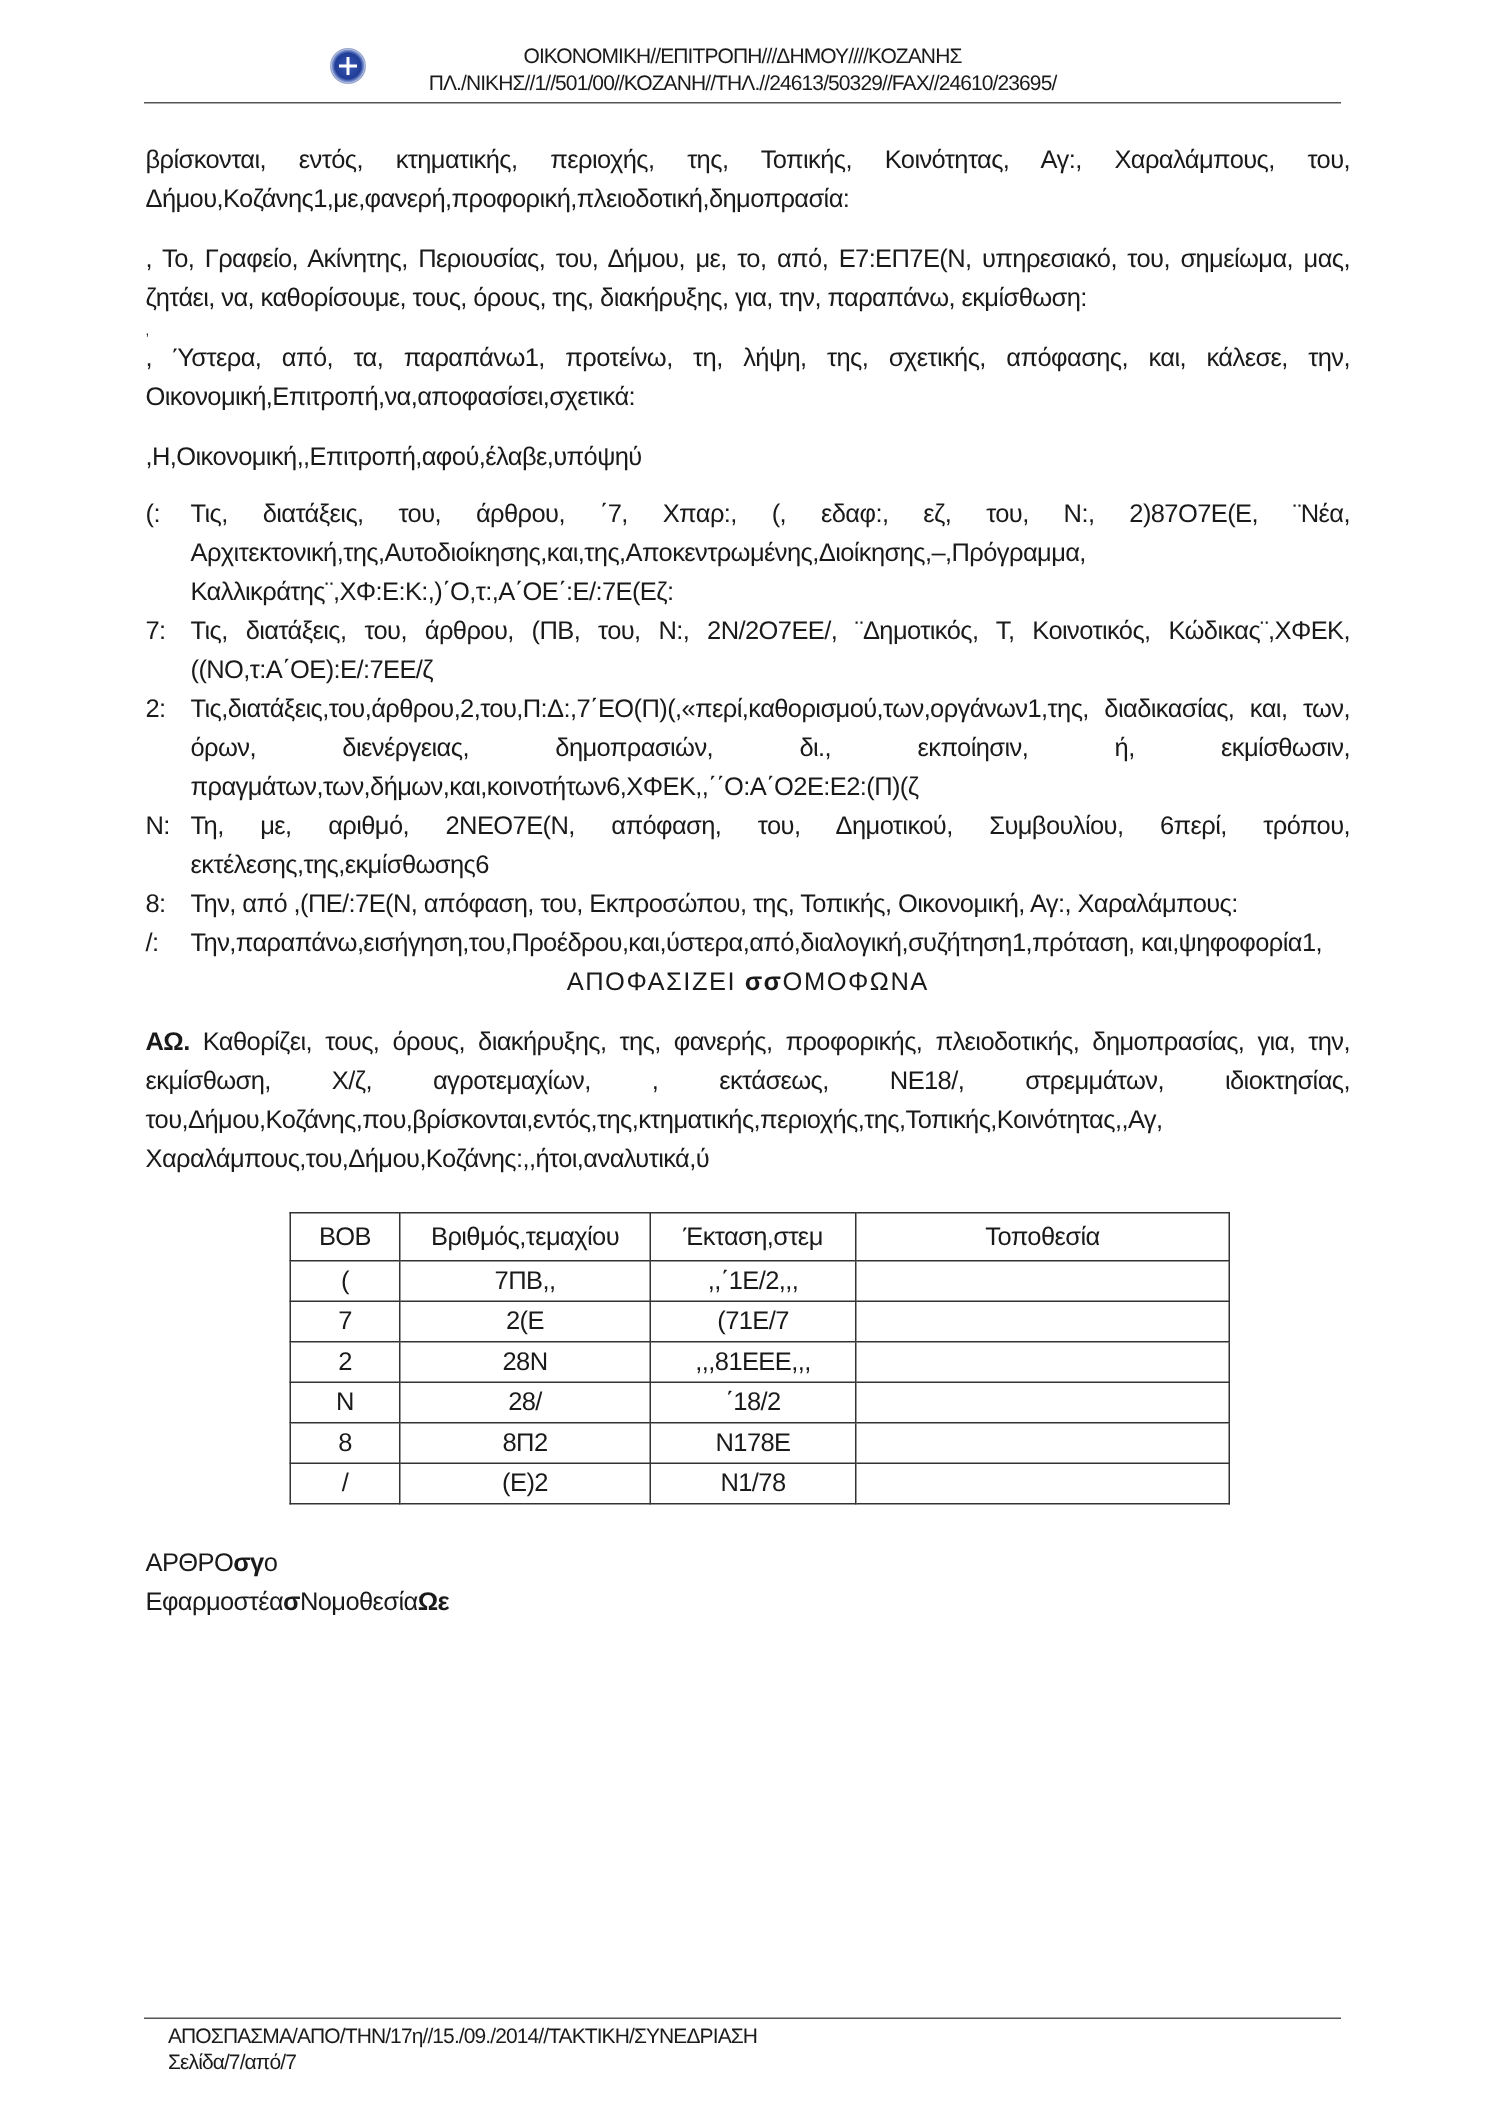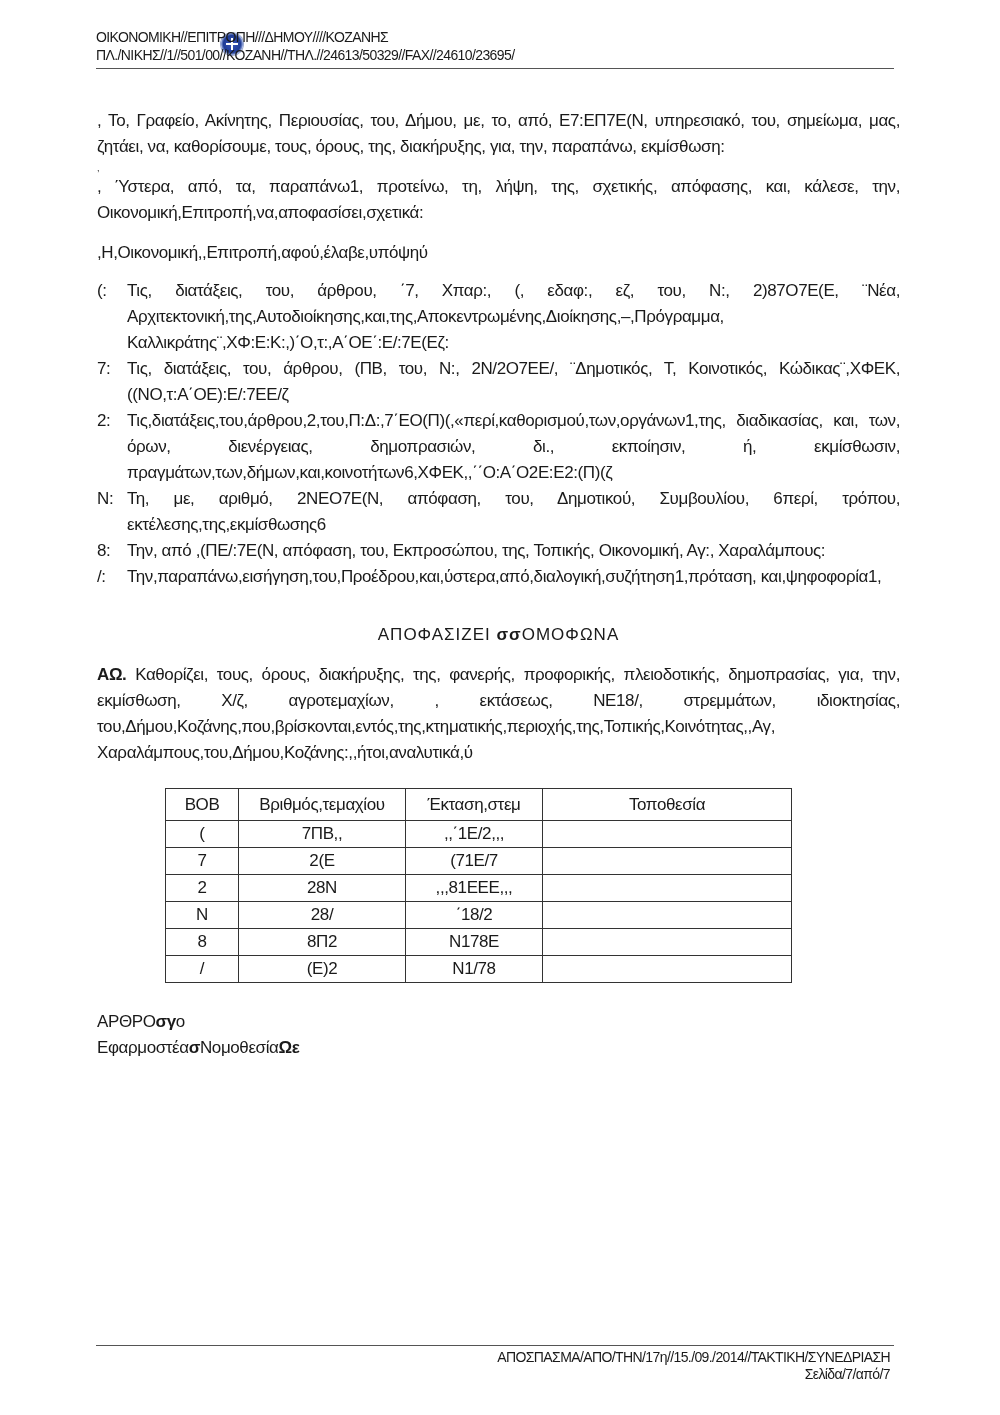--- a/index.html
+++ b/index.html
@@ -3,21 +3,21 @@
   <meta charset="utf-8">
   <style>
     html, body { margin: 0; padding: 0; background: #ffffff; }
     body {
       width: 1000px; height: 1415px; position: relative; overflow: hidden;
       font-family: "Liberation Sans", "DejaVu Sans", sans-serif;
       color: #1a1a1a;
     }
     .header {
       position: absolute; left: 96px; top: 28px; width: 798px;
-      text-align: left; font-size: 14px; line-height: 18px;
+      text-align: center; font-size: 14px; line-height: 18px;
       letter-spacing: -0.6px;
     }
     .header .line { display: block; }
     .logo {
       position: absolute; left: 221px; top: 33px; width: 22px; height: 22px;
       border-radius: 50%;
       background: radial-gradient(circle, #3a56b8 0%, #1f3c96 55%, #8ea2d8 70%, #dfe5f5 100%);
       box-shadow: 0 0 0 1px #9aa8cf;
     }
     .logo .cross-h {
@@ -26,43 +26,43 @@
     .logo .cross-v {
       position: absolute; left: 10px; top: 5px; width: 2px; height: 12px; background: #ffffff;
     }
     .rule-top {
       position: absolute; left: 96px; top: 68px; width: 798px; height: 1px; background: #555;
     }
     .rule-bottom {
       position: absolute; left: 96px; top: 1345px; width: 798px; height: 1px; background: #555;
     }
     .footer {
-      position: absolute; left: 92px; top: 1349px; width: 798px;
-      text-align: right; font-size: 14px; line-height: 17px; letter-spacing: -0.6px;
+      position: absolute; left: 112px; top: 1349px; width: 798px;
+      text-align: left; font-size: 14px; line-height: 17px; letter-spacing: -0.6px;
     }
     .footer .line { display: block; }
 
     .content {
       position: absolute; left: 97px; top: 94px; width: 803px;
       font-size: 17px; line-height: 26px; letter-spacing: -0.4px;
     }
     .para { margin: 0; text-align: justify; }
     .para.gap { margin-top: 14px; }
     .stray { font-size: 9px; line-height: 12px; height: 12px; margin-top: 2px; }
 
     .list { margin: 12px 0 0 0; padding: 0; list-style: none; }
     .list li { position: relative; padding-left: 30px; text-align: justify; }
     .list li .num { position: absolute; left: 0; top: 0; }
 
     .decide-title {
-      text-align: center; margin-top: 32px; font-size: 17px; letter-spacing: 1px;
+      text-align: center; margin-top: 0; font-size: 17px; letter-spacing: 1px;
     }
     .decide-title b { font-weight: bold; }
 
-    .table-wrap { margin-top: 22px; margin-left: 68px; }
+    .table-wrap { margin-top: 22px; margin-left: 96px; }
     table.lots {
       border-collapse: collapse; font-size: 17px; letter-spacing: -0.4px;
     }
     table.lots th, table.lots td {
       border: 1px solid #333; text-align: center; font-weight: normal;
       height: 26px; padding: 0 4px;
     }
     table.lots th { height: 31px; }
     .c1 { width: 64px; } .c2 { width: 158px; } .c3 { width: 128px; } .c4 { width: 240px; }
 
@@ -78,20 +78,21 @@
     <span class="cross-v"></span>
 </div>
 
 <div class="header">
   <span class="line">ΟΙΚΟΝΟΜΙΚΗ//ΕΠΙΤΡΟΠΗ///ΔΗΜΟΥ////ΚΟΖΑΝΗΣ</span>
   <span class="line">ΠΛ./ΝΙΚΗΣ//1//501/00//ΚΟΖΑΝΗ//ΤΗΛ.//24613/50329//FAX//24610/23695/</span>
 </div>
 <div class="rule-top"></div>
 
 <div class="content">
+  <p class="para">βρίσκονται, εντός, κτηματικής, περιοχής, της, Τοπικής, Κοινότητας, Αγ:, Χαραλάμπους, του, Δήμου,Κοζάνης1,με,φανερή,προφορική,πλειοδοτική,δημοπρασία:</p>
   <p class="para gap">, Το, Γραφείο, Ακίνητης, Περιουσίας, του, Δήμου, με, το, από, Ε7:ΕΠ7Ε(Ν, υπηρεσιακό, του, σημείωμα, μας, ζητάει, να, καθορίσουμε, τους, όρους, της, διακήρυξης, για, την, παραπάνω, εκμίσθωση:</p>
   <div class="stray">,</div>
   <p class="para">, Ύστερα, από, τα, παραπάνω1, προτείνω, τη, λήψη, της, σχετικής, απόφασης, και, κάλεσε, την, Οικονομική,Επιτροπή,να,αποφασίσει,σχετικά:</p>
   <p class="para gap">,Η,Οικονομική,,Επιτροπή,αφού,έλαβε,υπόψηύ</p>
 
   <ul class="list">
     <li><span class="num">(:</span><span>Τις, διατάξεις, του, άρθρου, ΄7, Χπαρ:, (, εδαφ:, εζ, του, Ν:, 2)87Ο7Ε(Ε, ¨Νέα, Αρχιτεκτονική,της,Αυτοδιοίκησης,και,της,Αποκεντρωμένης,Διοίκησης,–,Πρόγραμμα, Καλλικράτης¨,ΧΦ:Ε:Κ:,)΄Ο,τ:,Α΄ΟΕ΄:Ε/:7Ε(Εζ:</span></li>
     <li><span class="num">7:</span><span>Τις, διατάξεις, του, άρθρου, (ΠΒ, του, Ν:, 2Ν/2Ο7ΕΕ/, ¨Δημοτικός, Τ, Κοινοτικός, Κώδικας¨,ΧΦΕΚ,((ΝΟ,τ:Α΄ΟΕ):Ε/:7ΕΕ/ζ</span></li>
     <li><span class="num">2:</span><span>Τις,διατάξεις,του,άρθρου,2,του,Π:Δ:,7΄ΕΟ(Π)(,«περί,καθορισμού,των,οργάνων1,της, διαδικασίας, και, των, όρων, διενέργειας, δημοπρασιών, δι., εκποίησιν, ή, εκμίσθωσιν, πραγμάτων,των,δήμων,και,κοινοτήτων6,ΧΦΕΚ,,΄΄Ο:Α΄Ο2Ε:Ε2:(Π)(ζ</span></li>
     <li><span class="num">Ν:</span><span>Τη, με, αριθμό, 2ΝΕΟ7Ε(Ν, απόφαση, του, Δημοτικού, Συμβουλίου, 6περί, τρόπου, εκτέλεσης,της,εκμίσθωσης6</span></li>

